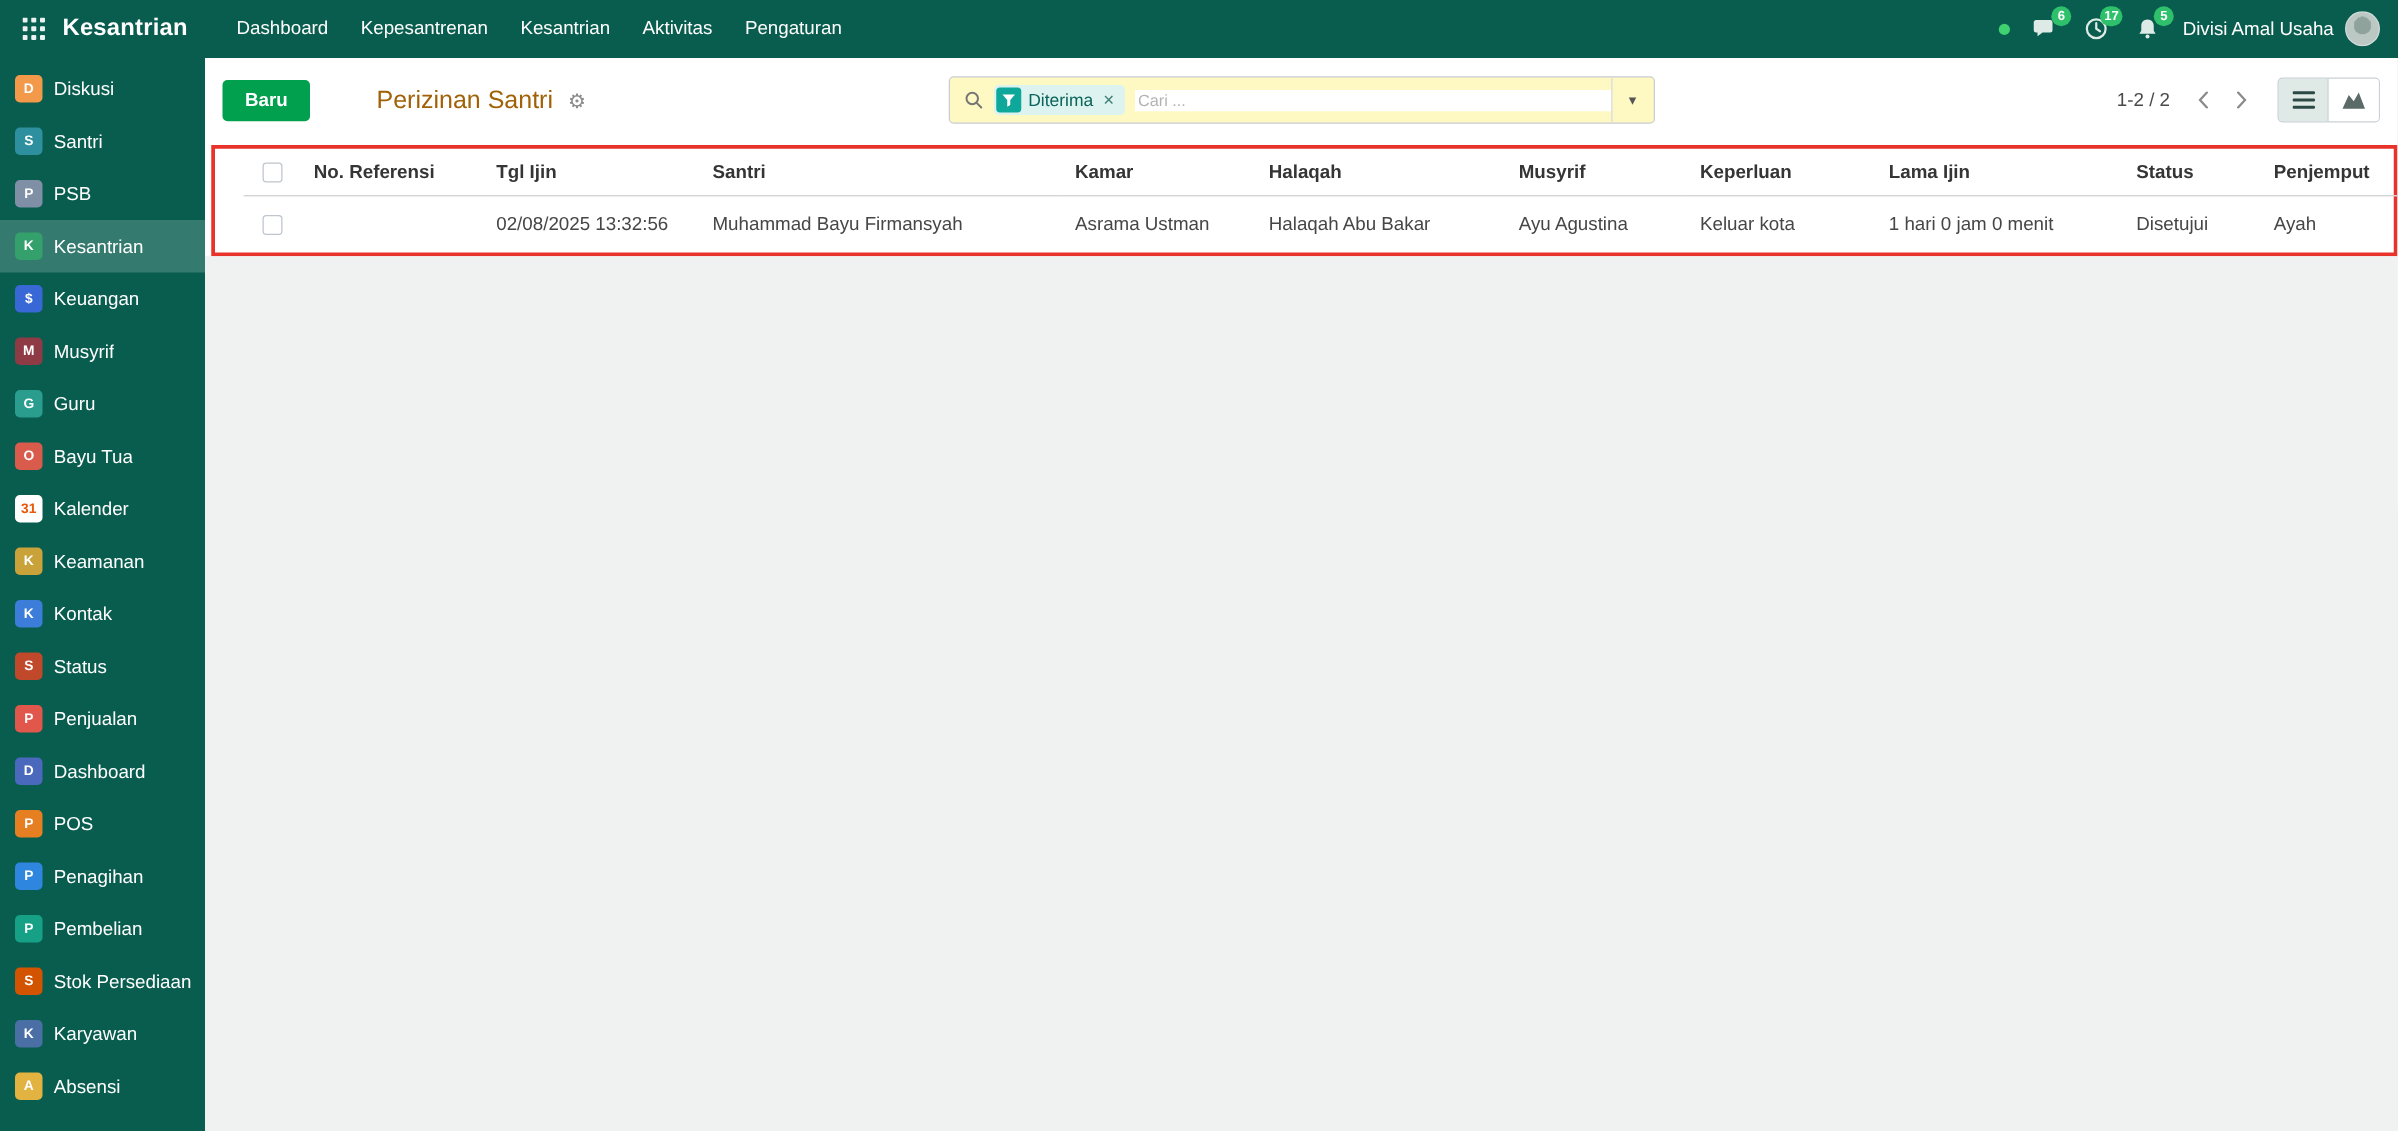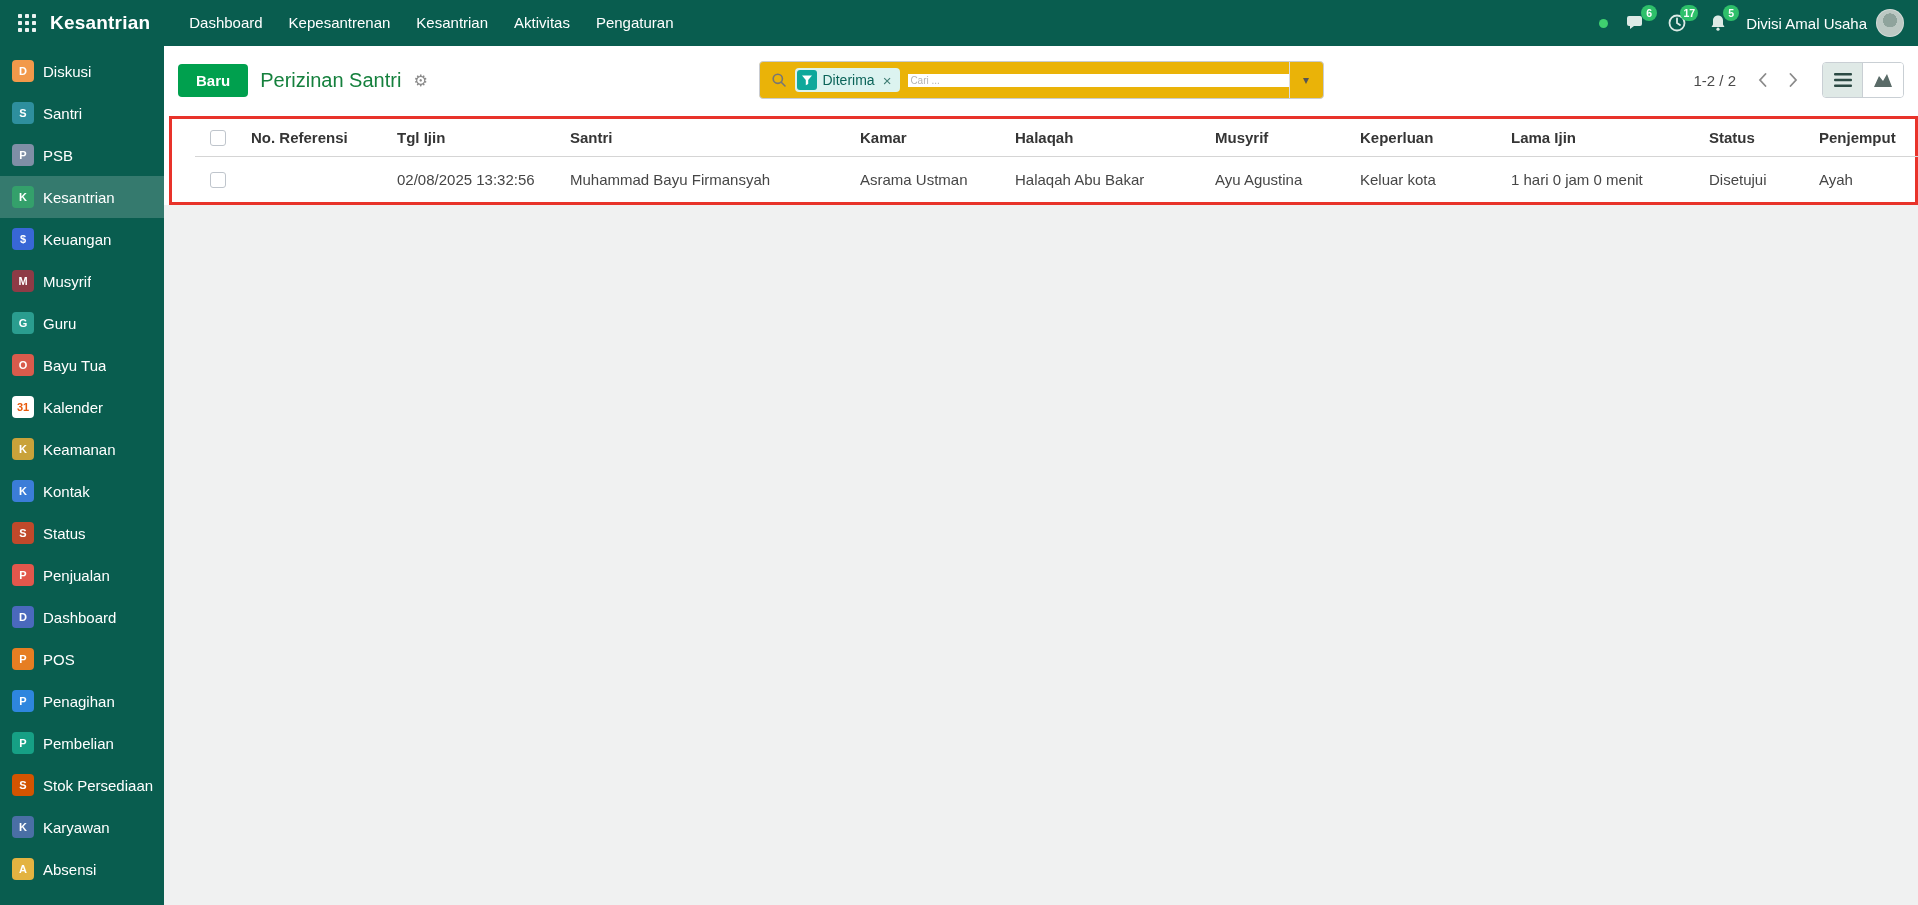--- a/index.html
+++ b/index.html
@@ -61,40 +61,40 @@
   }
 
   
   .control-panel { height:68px; flex:0 0 68px; background:#fff; display:flex; align-items:center; }
   .cp-left { flex:1; display:flex; align-items:center; padding-left:14px; gap:12px; }
   .btn-new {
     background:#00a04e; color:#fff; border:none; border-radius:4px;
     font-family:inherit; font-size:15px; font-weight:bold;
     padding:8px 18px; cursor:pointer;
   }
-  .page-title { font-size:20px; color:#15803d; white-space:nowrap; }
+  .page-title { font-size:20px; color:#a16207; white-space:nowrap;margin-left:41px; }
   .gear { font-family:"DejaVu Sans", sans-serif; font-size:16px; color:#8a8a8a; cursor:pointer; }
 
   .cp-center { flex:0 0 565px; }
   .searchbox {
     display:flex; align-items:center; height:38px;
-    border:1px solid #c9ccd2; border-radius:4px; background:#eab308;
+    border:1px solid #c9ccd2; border-radius:4px; background:#fef9c3;
   }
   .search-mag { padding:0 8px 0 11px; display:flex; }
   .facet {
     display:flex; align-items:center; gap:6px;
     background:#dcf3f0; border-radius:4px; padding:2px 7px 2px 2px; margin-right:8px;
   }
   .facet-icon {
     width:20px; height:20px; background:#0ea89b; border-radius:3px;
     display:flex; align-items:center; justify-content:center;
   }
   .facet-label { font-size:14px; color:#0b6459; }
   .facet-close { font-size:15px; color:#3f7d74; cursor:pointer; padding:0 2px; line-height:1; }
-  .search-input { flex:1; border:none; outline:none; font-family:inherit; font-size:10px; color:#444; min-width:40px; }
+  .search-input { flex:1; border:none; outline:none; font-family:inherit; font-size:13px; color:#444; min-width:40px; }
   .search-input::placeholder { color:#b3b3b3; }
   .search-caret {
     width:34px; align-self:stretch; border-left:1px solid #d8dbe0;
     display:flex; align-items:center; justify-content:center;
     color:#555; cursor:pointer; font-family:"DejaVu Sans", sans-serif; font-size:12px;
   }
 
   .cp-right { flex:1; display:flex; align-items:center; justify-content:flex-end; gap:6px; padding-right:14px; }
   .pager-text { font-size:15px; color:#4a4a4a; margin-right:8px; white-space:nowrap; }
   .pager-btn { background:none; border:none; padding:4px 8px; cursor:pointer; display:flex; align-items:center; }

